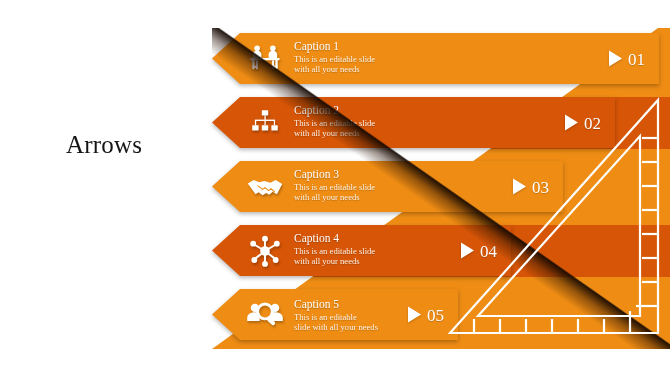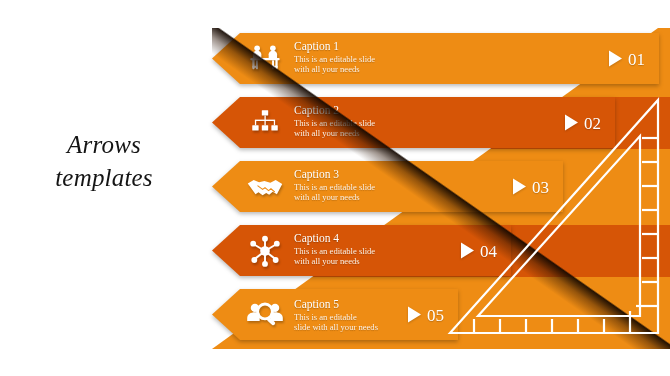--- a/index.html
+++ b/index.html
@@ -21,21 +21,21 @@
     position:absolute;
     left:6px; top:128px;
     width:196px;
     text-align:center;
     font-family:"Liberation Serif", serif;
     font-size:25px;
     line-height:1.32;
     color:#151515;
     letter-spacing:.2px;
   }
-  #title-block .tline{display:block;font-style:italic;}
+  #title-block .tline{display:block;}
 
   
   #right-panel{
     position:absolute;
     left:212px; top:28px;
     width:458px; height:321px;
     overflow:hidden;
   }
   #right-panel .rp-bg{
     position:absolute; inset:0;
@@ -305,16 +305,15 @@
       <line x1="446" y1="182" x2="430" y2="182"></line>
       <line x1="446" y1="206" x2="430" y2="206"></line>
       <line x1="446" y1="230" x2="430" y2="230"></line>
       <line x1="446" y1="254" x2="430" y2="254"></line>
       <line x1="446" y1="278" x2="424" y2="278"></line>
     </g>
   </svg>
 
   <div id="title-block">
     <span class="tline">Arrows</span>
-    <span class="tline">templates</span>
   </div>
 
 </div>
 
 </body></html>

